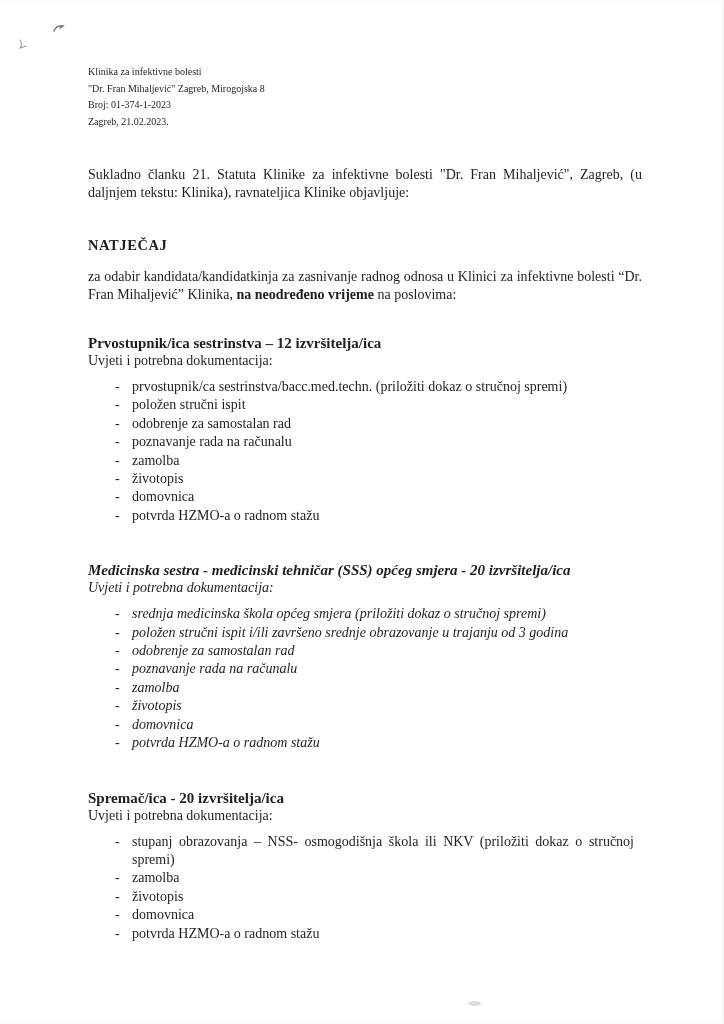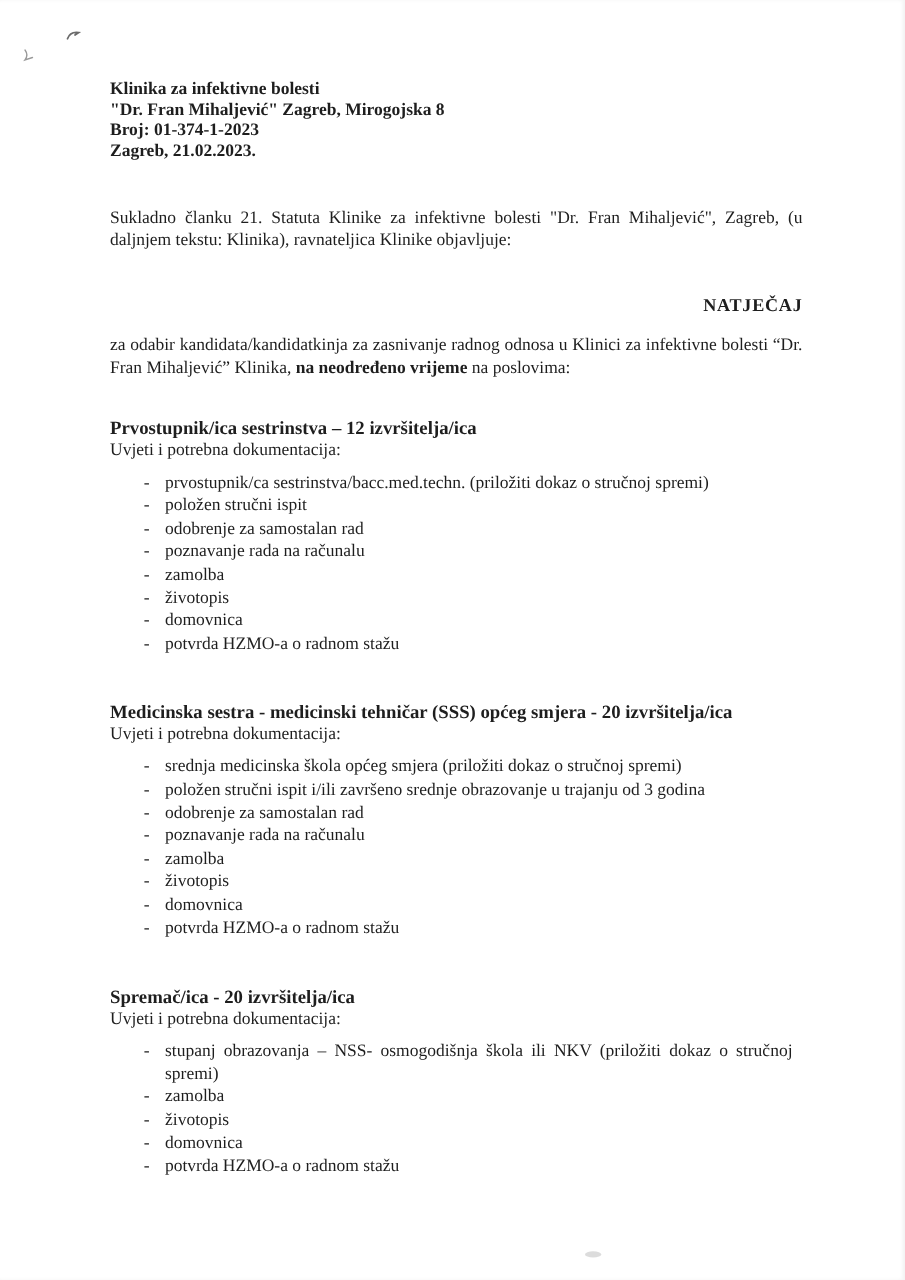--- a/index.html
+++ b/index.html
@@ -10,31 +10,31 @@
     overflow: hidden;
     font-family: "Liberation Serif", "DejaVu Serif", serif;
     color: #1e1e1e;
   }
   .page {
     position: absolute; inset: 0;
     padding: 64px 82px 0 88px;
     box-sizing: border-box;
     box-shadow: inset -2px 0 3px rgba(0,0,0,0.05);
   }
-  .letterhead { font-size: 14px; line-height: 16.5px; font-weight: bold; }
+  .letterhead { font-size: 10px; line-height: 16.5px; }
   .intro {
     margin: 36px 0 4px;
     font-size: 14px; line-height: 18px;
     text-align: justify;
   }
   .title {
     margin: 35px 0 0;
     font-size: 14.5px; line-height: 17px;
     font-weight: bold;
-    text-align: right;
+    text-align: left;
     letter-spacing: 0.6px;
   }
   .subtitle {
     margin: 14px 0 0;
     font-size: 14px; line-height: 18px;
     text-align: justify;
   }
   .job h2 {
     margin: 0;
     font-size: 15px; line-height: 18px;
@@ -47,21 +47,21 @@
     position: relative;
     padding-left: 36px;
     font-size: 14px; line-height: 18.4px;
     text-align: justify;
   }
   .job li::before {
     content: "-";
     position: absolute; left: 19px; top: 0;
   }
   .job-1 { margin-top: 30px; }
-  .job-2 { margin-top: 36px; }
+  .job-2 { margin-top: 36px; font-style: italic; }
   .job-3 { margin-top: 36px; }
   .pen-marks {
     position: absolute; left: 10px; top: 18px;
     width: 64px; height: 40px;
   }
   .smudge {
     position: absolute; left: 468px; top: 1001px;
     width: 13px; height: 5px;
     border-radius: 50%;
     background: rgba(130,130,130,0.28);

